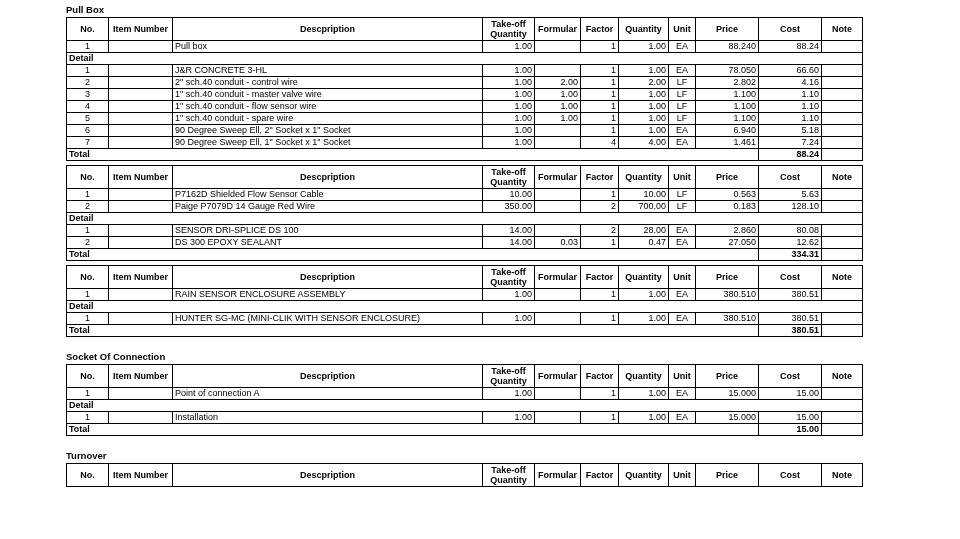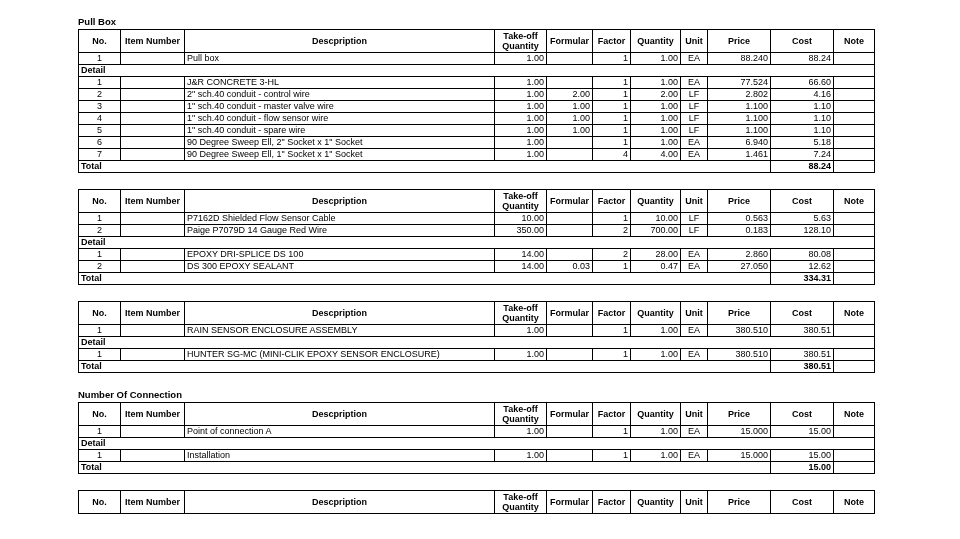--- a/index.html
+++ b/index.html
@@ -11,21 +11,21 @@
     overflow: hidden;
     font-family: "Liberation Sans", sans-serif;
     color: #000000;
   }
   .sheet {
     position: absolute;
     left: 62px;
     top: 0;
     width: 796px;
   }
-  .section { margin: 16px; }
+  .section { margin: 4px; }
   .section-title {
     font-weight: bold;
     font-size: 9.5px;
     line-height: 11px;
     margin: 14px 0 2px 0;
   }
   .section:first-child .section-title { margin-top: 3px; }
   table.grid {
     border-collapse: collapse;
     table-layout: fixed;
@@ -112,21 +112,21 @@
           </tr>
           <tr>
             <td class="ac">1</td>
             <td class="al"></td>
             <td class="al">J&amp;R CONCRETE 3-HL</td>
             <td class="ar">1.00</td>
             <td class="ar"></td>
             <td class="ar">1</td>
             <td class="ar">1.00</td>
             <td class="ac">EA</td>
-            <td class="ar">77.524</td>
+            <td class="ar">78.050</td>
             <td class="ar">66.60</td>
             <td class="al"></td>
           </tr>
           <tr>
             <td class="ac">2</td>
             <td class="al"></td>
             <td class="al">2" sch.40 conduit - control wire</td>
             <td class="ar">1.00</td>
             <td class="ar">2.00</td>
             <td class="ar">1</td>
@@ -265,21 +265,21 @@
             <td class="ar">0.183</td>
             <td class="ar">128.10</td>
             <td class="al"></td>
           </tr>
           <tr>
             <td class="al b" colspan="11">Detail</td>
           </tr>
           <tr>
             <td class="ac">1</td>
             <td class="al"></td>
-            <td class="al">EPOXY DRI-SPLICE DS 100</td>
+            <td class="al">SENSOR DRI-SPLICE DS 100</td>
             <td class="ar">14.00</td>
             <td class="ar"></td>
             <td class="ar">2</td>
             <td class="ar">28.00</td>
             <td class="ac">EA</td>
             <td class="ar">2.860</td>
             <td class="ar">80.08</td>
             <td class="al"></td>
           </tr>
           <tr>
@@ -346,40 +346,40 @@
             <td class="ar">380.510</td>
             <td class="ar">380.51</td>
             <td class="al"></td>
           </tr>
           <tr>
             <td class="al b" colspan="11">Detail</td>
           </tr>
           <tr>
             <td class="ac">1</td>
             <td class="al"></td>
-            <td class="al">HUNTER SG-MC (MINI-CLIK EPOXY SENSOR ENCLOSURE)</td>
+            <td class="al">HUNTER SG-MC (MINI-CLIK WITH SENSOR ENCLOSURE)</td>
             <td class="ar">1.00</td>
             <td class="ar"></td>
             <td class="ar">1</td>
             <td class="ar">1.00</td>
             <td class="ac">EA</td>
             <td class="ar">380.510</td>
             <td class="ar">380.51</td>
             <td class="al"></td>
           </tr>
           <tr>
             <td class="al b" colspan="9">Total</td>
             <td class="ar b">380.51</td>
             <td class="al"></td>
           </tr>
         </tbody>
       </table>
     </div>
     <div class="section">
-      <div class="section-title">Number Of Connection</div>
+      <div class="section-title">Socket Of Connection</div>
       <table class="grid">
         <colgroup>
           <col style="width: 42px;">
           <col style="width: 64px;">
           <col style="width: 310px;">
           <col style="width: 52px;">
           <col style="width: 46px;">
           <col style="width: 38px;">
           <col style="width: 50px;">
           <col style="width: 27px;">
@@ -434,20 +434,21 @@
           </tr>
           <tr>
             <td class="al b" colspan="9">Total</td>
             <td class="ar b">15.00</td>
             <td class="al"></td>
           </tr>
         </tbody>
       </table>
     </div>
     <div class="section">
+      <div class="section-title">Turnover</div>
       <table class="grid">
         <colgroup>
           <col style="width: 42px;">
           <col style="width: 64px;">
           <col style="width: 310px;">
           <col style="width: 52px;">
           <col style="width: 46px;">
           <col style="width: 38px;">
           <col style="width: 50px;">
           <col style="width: 27px;">

